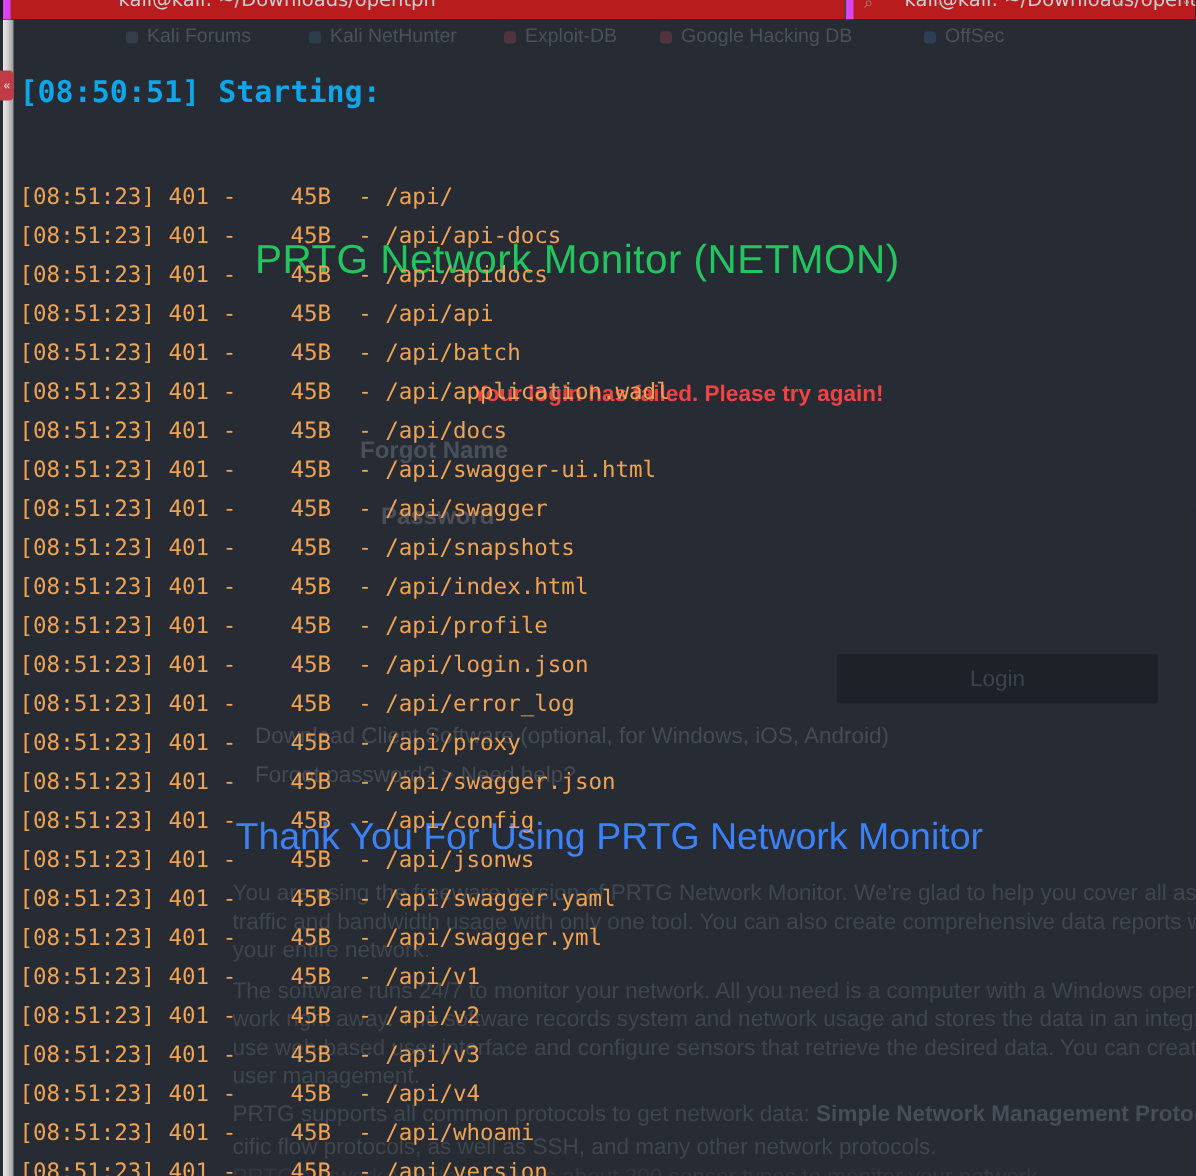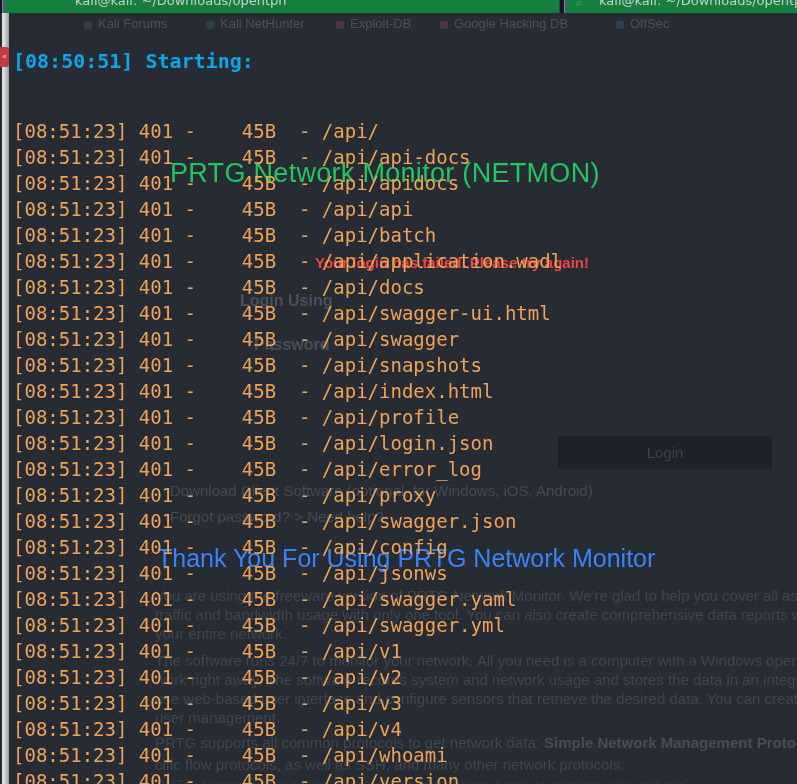--- a/index.html
+++ b/index.html
@@ -7,22 +7,22 @@
     width:797px;height:784px;overflow:hidden;position:relative;
     background:#272b34;
     font-family:"Liberation Sans", sans-serif;
   }
   
   .tabbar{
     position:absolute;left:0;top:0;width:797px;height:13px;
     background:#14171c;z-index:40;overflow:hidden;
   }
   .tab{
-    position:absolute;top:0;height:13px;background:#15803d;
-    border-left:1px solid #d946ef;border-right:1px solid #3a3f47;
+    position:absolute;top:0;height:13px;background:#b91c1c;
+    border-left:5px solid #d946ef;border-right:1px solid #3a3f47;
     overflow:hidden;white-space:nowrap;
   }
   .tab .tab-title{
     display:block;margin-top:-7px;padding-left:72px;
     color:#c9cdd4;font-size:13px;font-family:"DejaVu Sans", sans-serif;
   }
   .tab1{left:2px;width:556px;}
   .tab2{left:564px;width:540px;}
   .tab2 .tab-title{padding-left:34px;}
   .chrome-glyph{
@@ -83,41 +83,41 @@
   }
   
   .terminal{
     position:absolute;left:13px;top:12px;z-index:20;
     font-family:"DejaVu Sans Mono", monospace;white-space:pre;
   }
   .tstart{
     font-size:20px;font-weight:bold;color:#0ea5e9;line-height:22px;
   }
   .tlines{margin-top:8px;}
-  .tline{font-size:19px;line-height:26px;}
+  .tline{font-size:15px;line-height:26px;}
   .tline.unauth{color:#efa355;}
 </style>
 </head>
 <body>
 
 <div class="browser">
 
   <div class="bookmarks">
       <span class="bm" style="left: 84px;"><span class="bm-ico" style="background: rgb(58, 69, 80);"></span><span>Kali Forums</span></span>
       <span class="bm" style="left: 206px;"><span class="bm-ico" style="background: rgb(47, 69, 80);"></span><span>Kali NetHunter</span></span>
       <span class="bm" style="left: 336px;"><span class="bm-ico" style="background: rgb(95, 56, 64);"></span><span>Exploit-DB</span></span>
       <span class="bm" style="left: 440px;"><span class="bm-ico" style="background: rgb(95, 56, 64);"></span><span>Google Hacking DB</span></span>
       <span class="bm" style="left: 616px;"><span class="bm-ico" style="background: rgb(50, 69, 95);"></span><span>OffSec</span></span>
     </div>
 
   <div class="page-h1">PRTG Network Monitor (NETMON)</div>
 
   <div class="page-error">Your login has failed. Please try again!</div>
 
-  <div class="fld-label" style="left:240px;top:292px;">Login Using</div>
+  <div class="fld-label" style="left:240px;top:292px;">Forgot Name</div>
   <div class="fld-label" style="left:254px;top:336px;">Password</div>
 
   <button class="login-btn">Login</button>
 
   <div class="page-line" style="left:170px;top:508px;">Forgot password?  &gt;  Need help?</div>
   <div class="page-line" style="left:170px;top:482px;">Download Client Software (optional, for Windows, iOS, Android)</div>
 
   <div class="page-h2">Thank You For Using PRTG Network Monitor</div>
 
   <div class="para" style="top:586px;">

